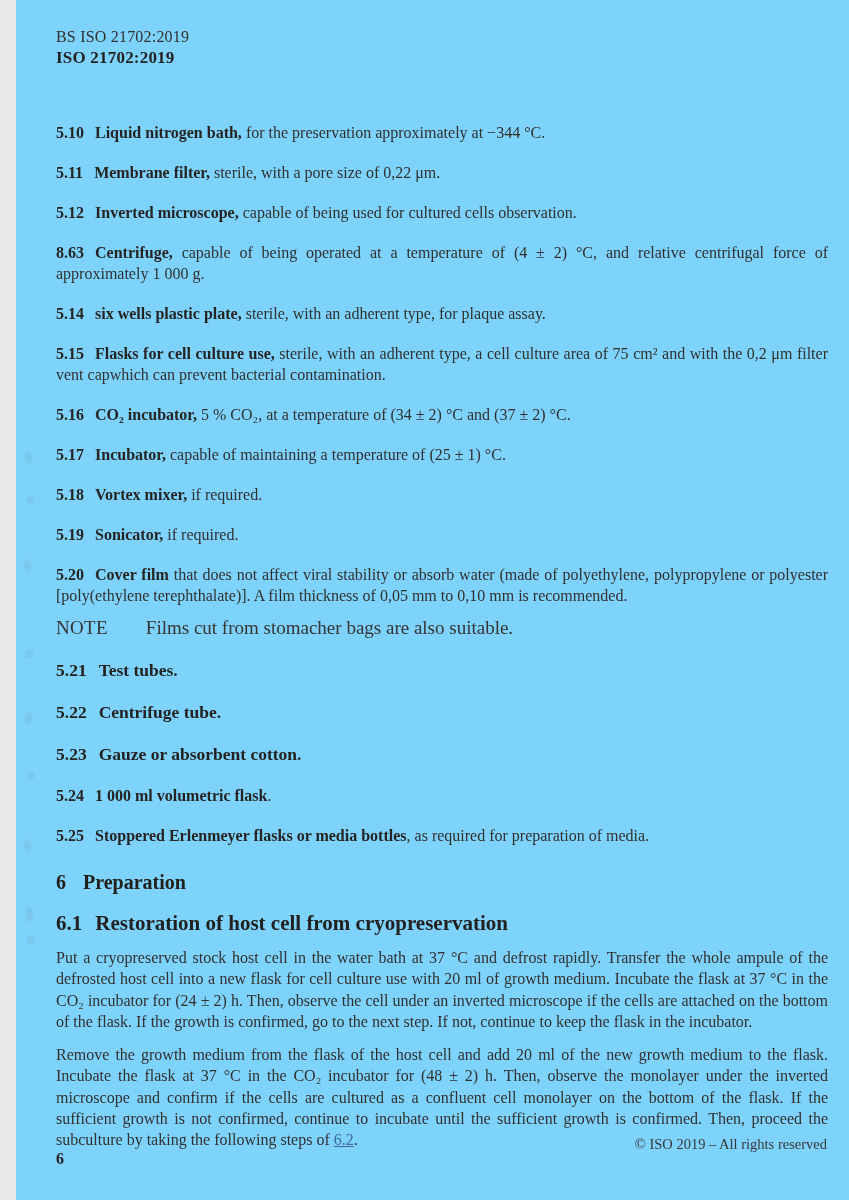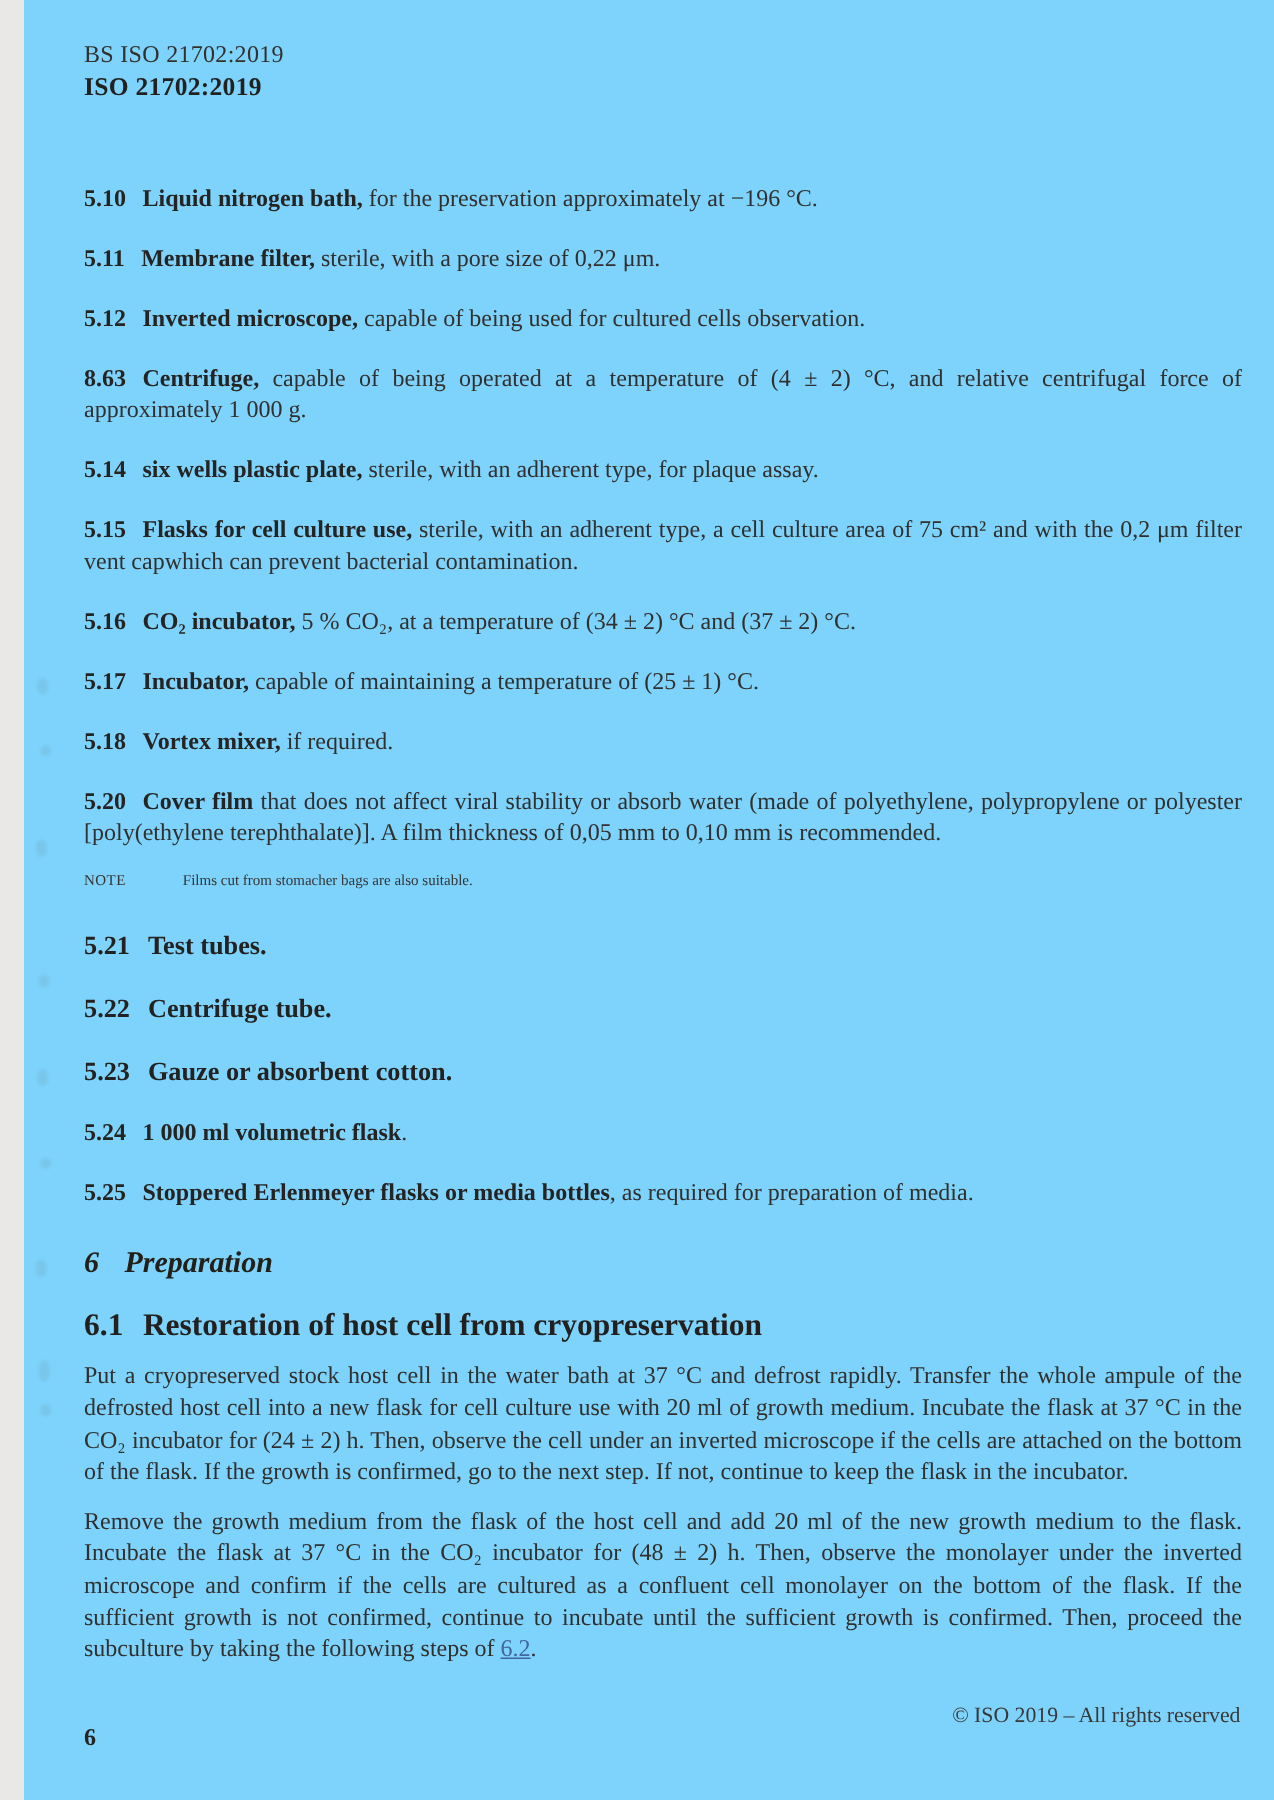--- a/index.html
+++ b/index.html
@@ -45,21 +45,21 @@
   }
   .item .num {
     font-weight: 700;
     margin-right: 11px;
     color: #262422;
   }
   .item .term { font-weight: 700; color: #262422; }
   .item .rest { color: #32302e; }
   
   .note {
-    font-size: 10px;
+    font-size: 19px;
     line-height: 18px;
     margin-top: -6px;
     margin-bottom: 22px;
     color: #363432;
   }
   .note .note-label { margin-right: 38px; letter-spacing: 0.3px; }
   
   .item-large {
     font-size: 17.5px;
     line-height: 22px;
@@ -69,21 +69,20 @@
   }
   .item-large .num { margin-right: 12px; }
   
   .h-section {
     font-size: 20px;
     line-height: 25px;
     font-weight: 700;
     color: #222019;
     margin-top: 24px;
     margin-bottom: 17px;
-    font-style: italic;
   }
   .h-section .num { margin-right: 17px; }
   .h-subsection {
     font-size: 21px;
     line-height: 22px;
     font-weight: 700;
     color: #232120;
     margin-bottom: 13px;
   }
   .h-subsection .num { margin-right: 13px; }
@@ -152,38 +151,39 @@
 
   <div class="content">
 
     <div class="doc-header">
       <div class="doc-ref">BS ISO 21702:2019</div>
       <div class="doc-ref-bold">ISO 21702:2019</div>
     </div>
 
     <div class="clauses">
 
-      <p class="item"><span class="num">5.10</span><span class="term">Liquid nitrogen bath,</span><span class="rest"> for the preservation approximately at −196 °C.</span></p>
+      <p class="item"><span class="num">5.10</span><span class="term">Liquid nitrogen bath,</span><span class="rest"> for the preservation approximately at −344 °C.</span></p>
 
       <p class="item"><span class="num">5.11</span><span class="term">Membrane filter,</span><span class="rest"> sterile, with a pore size of 0,22 μm.</span></p>
 
       <p class="item"><span class="num">5.12</span><span class="term">Inverted microscope,</span><span class="rest"> capable of being used for cultured cells observation.</span></p>
 
       <p class="item"><span class="num">8.63</span><span class="term">Centrifuge,</span><span class="rest"> capable of being operated at a temperature of (4 ± 2) °C, and relative centrifugal force of approximately 1 000 g.</span></p>
 
       <p class="item"><span class="num">5.14</span><span class="term">six wells plastic plate,</span><span class="rest"> sterile, with an adherent type, for plaque assay.</span></p>
 
       <p class="item"><span class="num">5.15</span><span class="term">Flasks for cell culture use,</span><span class="rest"> sterile, with an adherent type, a cell culture area of 75 cm² and with the 0,2 μm filter vent capwhich can prevent bacterial contamination.</span></p>
 
       <p class="item"><span class="num">5.16</span><span class="term">CO₂ incubator,</span><span class="rest"> 5 % CO₂, at a temperature of (34 ± 2) °C and (37 ± 2) °C.</span></p>
 
       <p class="item"><span class="num">5.17</span><span class="term">Incubator,</span><span class="rest"> capable of maintaining a temperature of (25 ± 1) °C.</span></p>
 
       <p class="item"><span class="num">5.18</span><span class="term">Vortex mixer,</span><span class="rest"> if required.</span></p>
 
+      <p class="item"><span class="num">5.19</span><span class="term">Sonicator,</span><span class="rest"> if required.</span></p>
 
       <p class="item"><span class="num">5.20</span><span class="term">Cover film</span><span class="rest"> that does not affect viral stability or absorb water (made of polyethylene, polypropylene or polyester [poly(ethylene terephthalate)]. A film thickness of 0,05 mm to 0,10 mm is recommended.</span></p>
 
       <p class="note"><span class="note-label">NOTE</span><span>Films cut from stomacher bags are also suitable.</span></p>
 
       <p class="item-large"><span class="num">5.21</span><span>Test tubes.</span></p>
 
       <p class="item-large"><span class="num">5.22</span><span>Centrifuge tube.</span></p>
 
       <p class="item-large"><span class="num">5.23</span><span>Gauze or absorbent cotton.</span></p>

